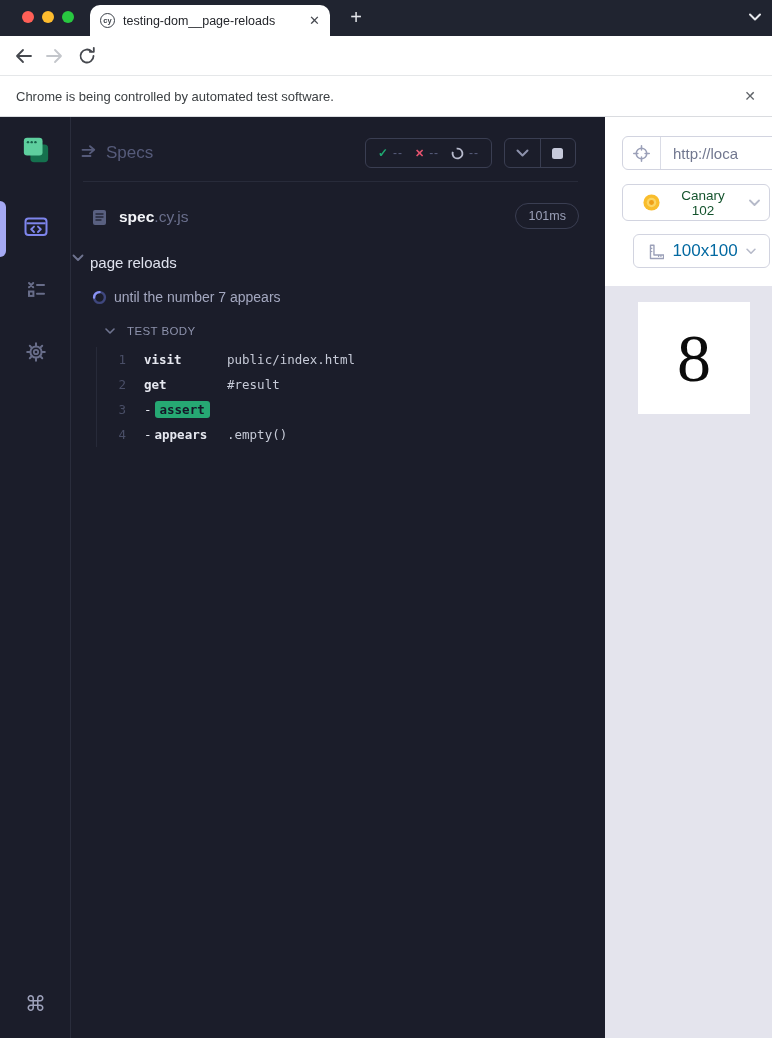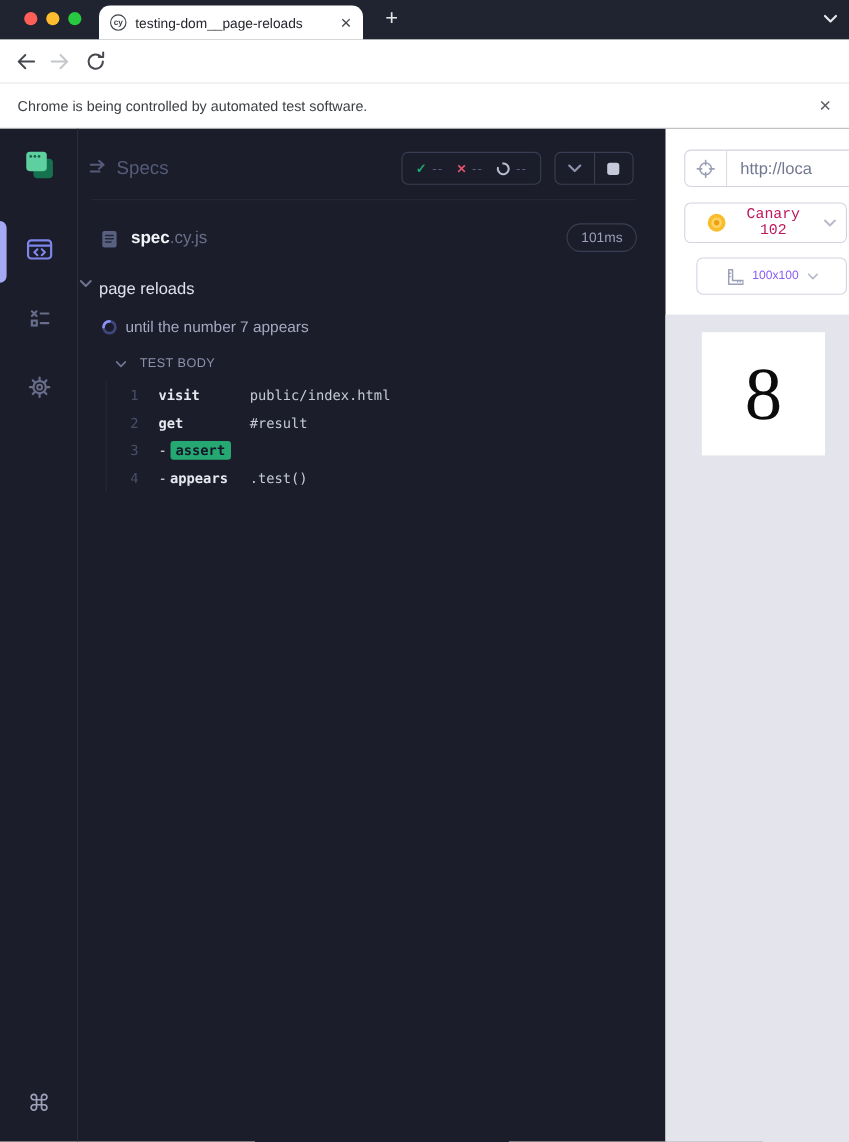--- a/index.html
+++ b/index.html
@@ -106,25 +106,25 @@
   .preview { position:absolute; left:605px; top:0; right:0; bottom:0; background:#fff; }
   .url-bar { position:absolute; left:17px; top:19px; width:162px; height:34px;
              border:1px solid #d2d4e0; border-radius:6px; display:flex; align-items:center; background:#fff; }
   .url-icon-cell { width:38px; height:100%; border-right:1px solid #dadce6;
                    display:flex; align-items:center; justify-content:center; flex:none; }
   .url-text { padding-left:12px; font-size:15px; color:#71778f; white-space:nowrap; }
   .browser-select { position:absolute; left:17px; top:67px; width:148px; height:37px;
                     border:1px solid #d2d4e0; border-radius:6px; display:flex;
                     align-items:center; padding:0 9px 0 19px; background:#fff; }
   .browser-name { width:66px; margin-left:9px; text-align:center; font-size:13.5px;
-                  line-height:15px; color:#be185d;font-family:Liberation Mono, monospace; }
+                  line-height:15px; color:#14532d; }
   .viewport-select { position:absolute; left:28px; top:117px; width:137px; height:34px;
                      border:1px solid #d2d4e0; border-radius:6px; display:flex;
                      align-items:center; justify-content:center; gap:8px; background:#fff; }
-  .viewport-size { font-size:11px; color:#8b5cf6; }
+  .viewport-size { font-size:17px; color:#0369a1; }
   .aut-area { position:absolute; left:0; top:169px; right:-10px; bottom:0; background:#e4e4ed; }
   .aut-box { position:absolute; left:33px; top:16px; width:112px; height:112px; background:#fff;
              display:flex; align-items:center; justify-content:center; }
   .aut-value { font-family:"Liberation Serif", serif; font-size:68px; color:#0c0c0c; line-height:1; }
 
   svg { display:block; }
 </style>
 </head>
 <body>
 
@@ -357,21 +357,21 @@
             <span class="cmd-dash">-</span>
             <span class="assert-badge">assert</span>
           </span>
         </div>
         <div class="cmd-row">
           <span class="cmd-num">4</span>
           <span class="cmd-name-cell">
             <span class="cmd-dash">-</span>
             <span class="cmd-name">appears</span>
           </span>
-          <span class="cmd-msg">.test()</span>
+          <span class="cmd-msg">.empty()</span>
         </div>
       </div>
     </div>
 
     <div class="preview">
       <div class="url-bar">
         <div class="url-icon-cell">
           <svg width="17" height="17" viewBox="0 0 18 18" stroke="#9ba0b8" fill="none" stroke-width="1.6" stroke-linecap="round">
             <circle cx="9" cy="9" r="5.6"></circle>
               <path d="M9 .8v4.4 M9 12.8v4.4 M.8 9h4.4 M12.8 9h4.4"></path>

